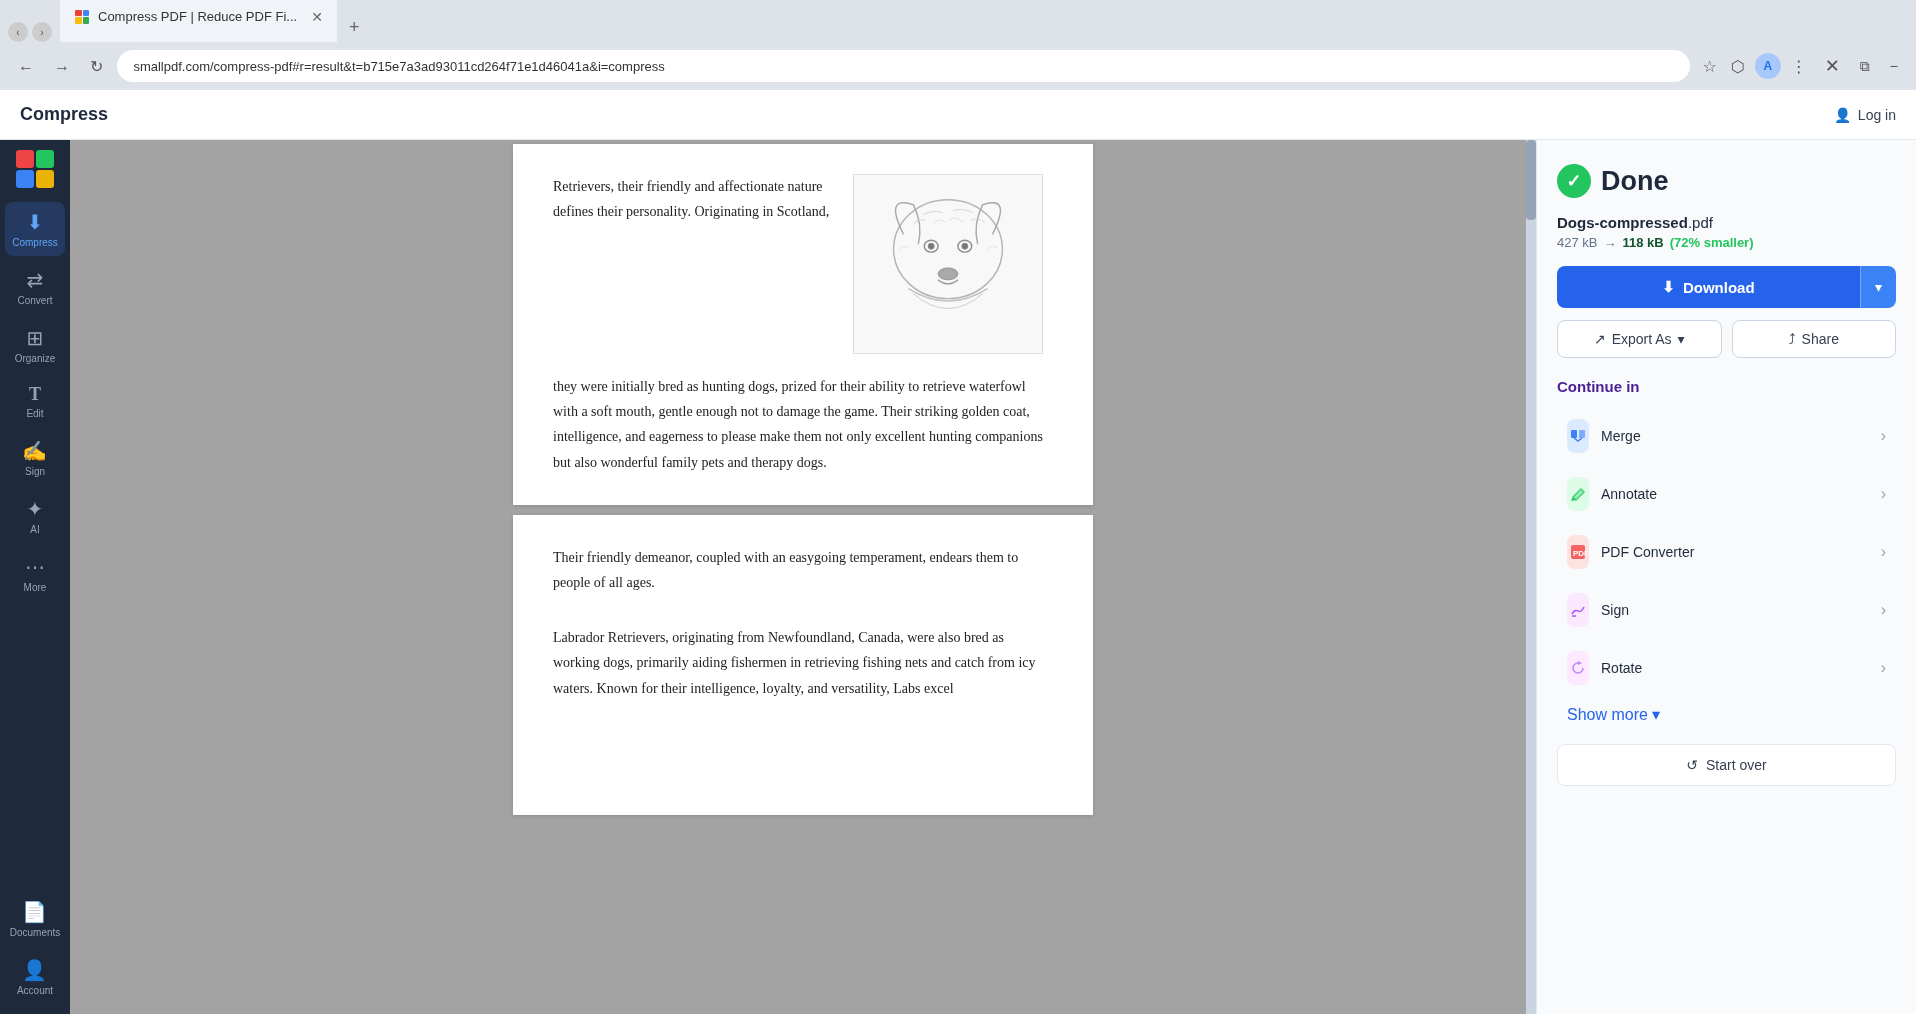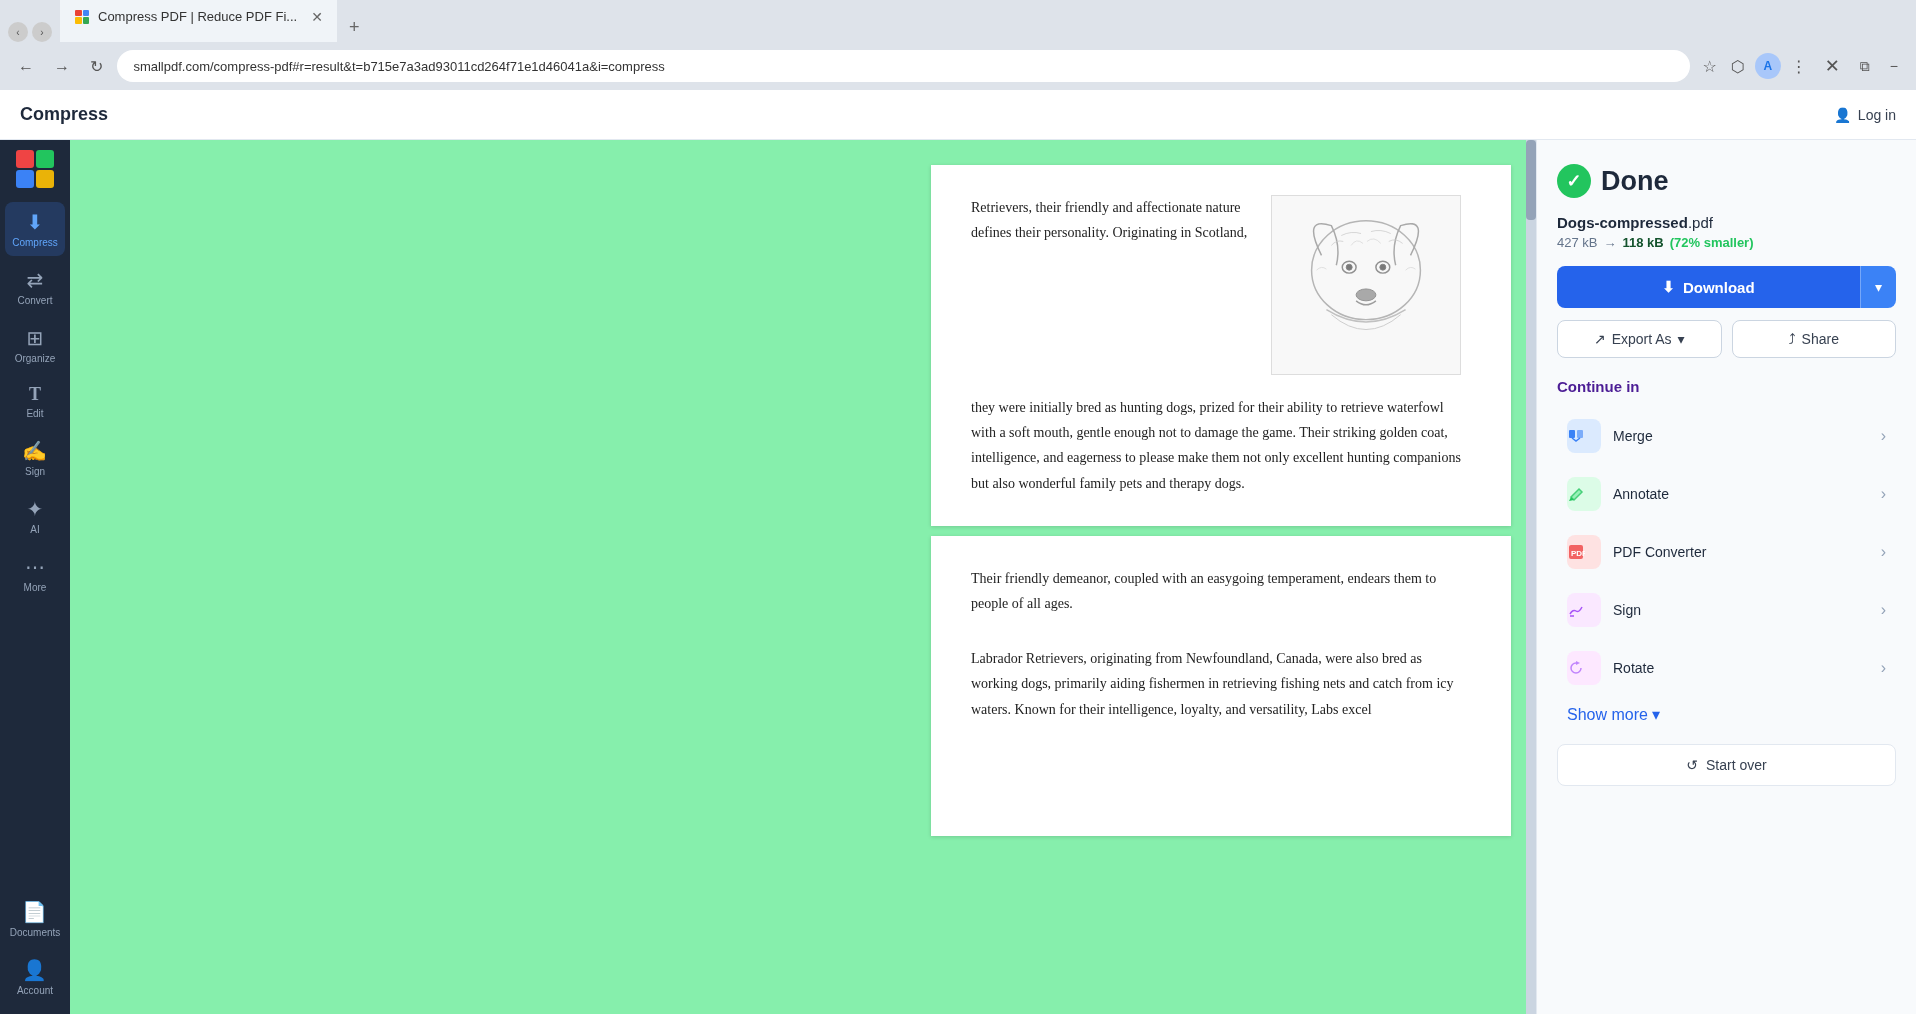--- a/index.html
+++ b/index.html
@@ -44,21 +44,21 @@
     .sidebar-item.active { background: rgba(59,130,246,0.2); color: #60a5fa; }
     .sidebar-item .icon { font-size: 20px; }
     .sidebar-item .label { font-size: 10px; text-align: center; }
     .sidebar-spacer { flex: 1; }
     .sidebar-item.account { margin-top: auto; }
 
     
     .main-content { flex: 1; display: flex; overflow: hidden; }
 
     
-    .pdf-viewer { flex: 1; background: #86efac; overflow-y: auto; padding: 25px; display: flex; flex-direction: column; align-items: flex-end; gap: 0; position: relative; }
+    .pdf-viewer { flex: 1; background: #a3a3a3; overflow-y: auto; padding: 4px; display: flex; flex-direction: column; align-items: center; gap: 0; position: relative; }
     .pdf-scrollbar { position: absolute; right: 0; top: 0; width: 10px; height: 100%; background: #cbd5e1; }
     .pdf-scrollbar-thumb { width: 10px; height: 80px; background: #94a3b8; border-radius: 4px; position: absolute; top: 0; }
 
     
     .app-header { background: white; display: flex; align-items: center; padding: 0 20px; height: 50px; border-bottom: 1px solid #e2e8f0; flex-shrink: 0; }
     .app-header h1 { font-size: 18px; font-weight: 600; color: #1e293b; }
     .header-spacer { flex: 1; }
     .login-btn { display: flex; align-items: center; gap: 6px; color: #374151; font-size: 14px; background: none; border: none; cursor: pointer; }
 
     
@@ -87,21 +87,21 @@
     .download-btn-group { display: flex; margin-bottom: 12px; border-radius: 8px; overflow: hidden; }
     .download-main { flex: 1; background: #2563eb; color: white; border: none; padding: 12px 20px; font-size: 15px; font-weight: 600; cursor: pointer; display: flex; align-items: center; justify-content: center; gap: 8px; }
     .download-chevron { background: #3b82f6; color: white; border: none; padding: 12px 14px; font-size: 14px; cursor: pointer; border-left: 1px solid rgba(255,255,255,0.3); }
 
     .action-row { display: flex; gap: 10px; margin-bottom: 20px; }
     .action-btn { flex: 1; display: flex; align-items: center; justify-content: center; gap: 6px; padding: 10px; border: 1.5px solid #cbd5e1; border-radius: 8px; background: white; font-size: 14px; color: #374151; cursor: pointer; font-weight: 500; }
 
     .continue-in { font-size: 15px; font-weight: 600; color: #4c1d95; margin-bottom: 12px; }
 
     .continue-item { display: flex; align-items: center; padding: 12px 10px; border-radius: 8px; cursor: pointer; gap: 12px; }
-    .continue-icon { width: 34px; height: 34px; border-radius: 8px; display: flex; align-items: center; font-size: 16px; flex-shrink: 0; }
+    .continue-icon { width: 22px; height: 34px; border-radius: 8px; display: flex; align-items: center; justify-content: center; font-size: 16px; flex-shrink: 0; }
     .ci-merge { background: #dbeafe; }
     .ci-annotate { background: #dcfce7; }
     .ci-converter { background: #fee2e2; }
     .ci-sign { background: #fae8ff; }
     .ci-rotate { background: #fde8ff; }
     .continue-label { flex: 1; font-size: 14px; color: #1e293b; font-weight: 500; }
     .continue-arrow { color: #94a3b8; font-size: 16px; }
 
     .show-more { display: flex; align-items: flex-end; gap: 4px; color: #2563eb; font-size: 16px; cursor: pointer; padding: 8px 10px; margin-bottom: 12px; font-weight: 500; }
 

